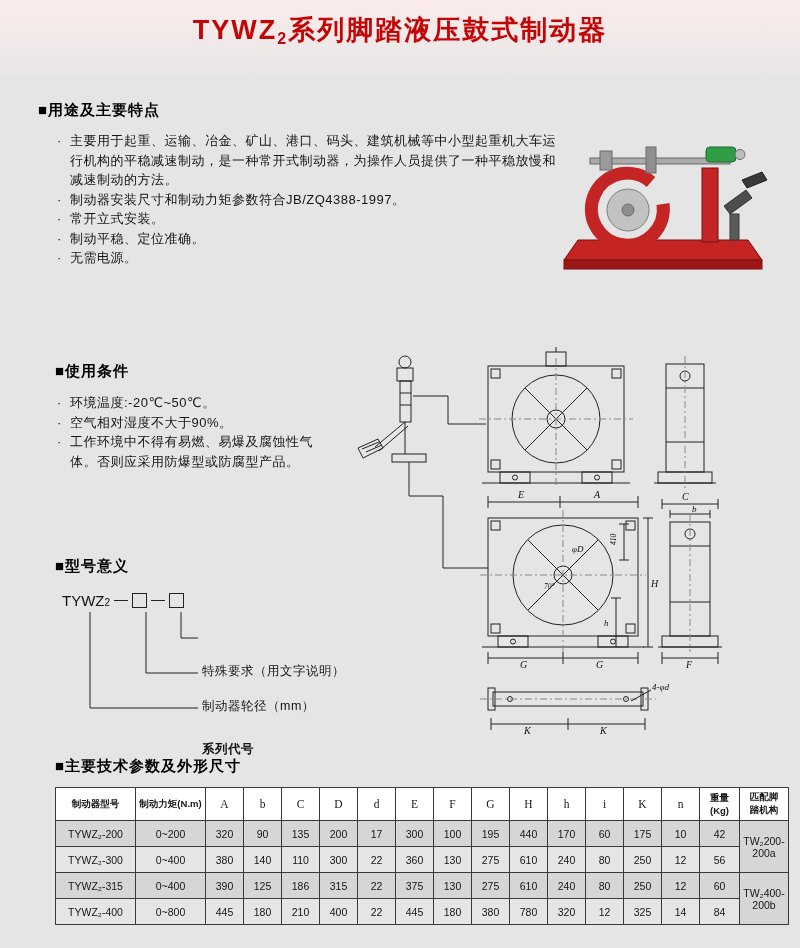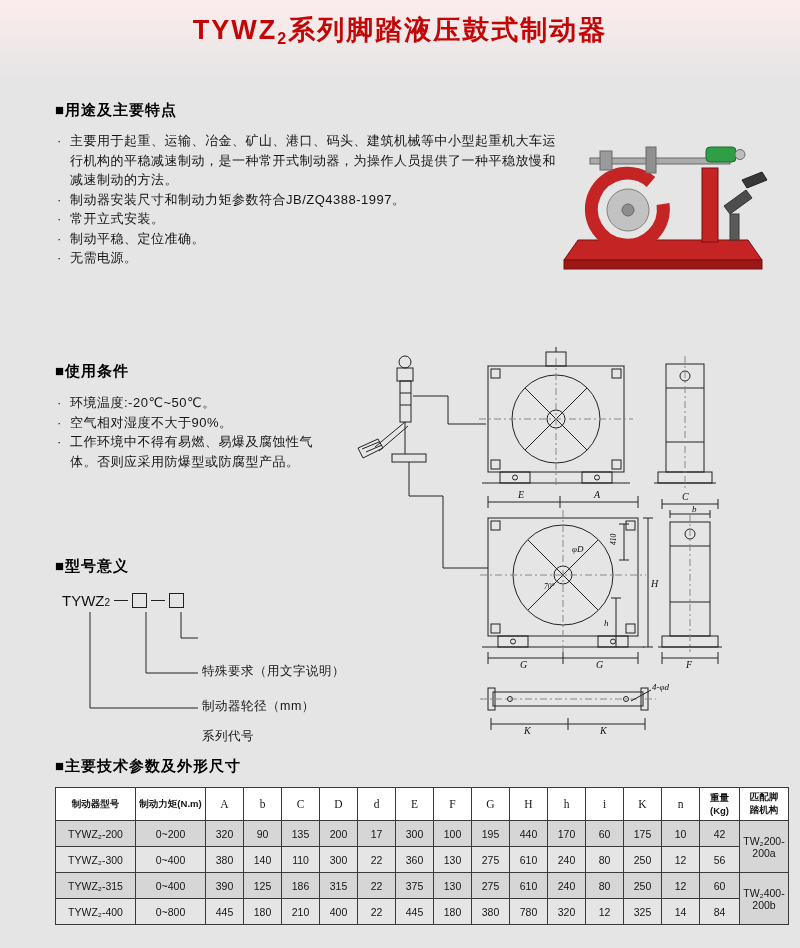--- a/index.html
+++ b/index.html
@@ -5,21 +5,21 @@
   html,body{margin:0;padding:0;}
   body{width:800px;height:948px;background:#fff;color:#151515;
        font-family:"Liberation Sans","DejaVu Sans",sans-serif;}
   .page{position:relative;width:800px;height:948px;background:#e5e5e5;overflow:hidden;}
   .top-tint{position:absolute;top:0;left:0;right:0;height:100px;
             background:linear-gradient(180deg,#fbecec 0%,rgba(255,255,255,0) 85%);}
   .title{position:absolute;top:12px;left:0;width:100%;text-align:center;
          font-weight:bold;color:#c30505;font-size:27px;letter-spacing:2px;}
   .title .t-sub{font-size:16px;vertical-align:-5px;}
   .heading{position:absolute;font-size:15px;font-weight:bold;letter-spacing:1px;color:#000;}
-  #h-features{top:101px;left:55px;}
+  #h-features{top:101px;left:38px;}
   #h-conditions{top:362px;left:55px;}
   #h-model{top:557px;left:55px;}
   #h-specs{top:757px;left:55px;}
   .bullets{position:absolute;list-style:none;margin:0;padding:0;font-size:13px;
            line-height:1.5;letter-spacing:.5px;}
   #features-list{top:131px;left:57px;width:505px;}
   #conditions-list{top:393px;left:57px;width:278px;}
   .bullets li{display:flex;}
   .bullets .mk{width:13px;flex:0 0 13px;}
   .photo{position:absolute;top:118px;left:556px;}
@@ -30,21 +30,21 @@
                  font-size:10px;fill:#111;stroke:none;}
   .drawings text.sm{font-size:7.5px;}
   .drawings text.md{font-size:9px;}
   .model-diagram{position:absolute;top:592px;left:62px;width:345px;height:135px;}
   .model-formula{position:absolute;top:0;left:0;display:flex;align-items:center;
                  font-size:15px;color:#111;}
   .model-formula .mf-sub{font-size:10px;align-self:flex-end;padding-bottom:1px;}
   .mf-dash{width:14px;height:0;border-top:1.5px solid #222;margin:0 4px;}
   .mf-box{width:13px;height:13px;border:1.5px solid #222;}
   .model-label{position:absolute;left:140px;font-size:12.5px;letter-spacing:.5px;margin-top:33px;}
-  #ml-0{top:38px;} #ml-1{top:73px;} #ml-2{top:103px;}
+  #ml-0{top:38px;} #ml-1{top:73px;} #ml-2{top:116px;font-weight:bold;}
   .model-lines{position:absolute;top:0;left:0;}
   .model-lines line,.model-lines polyline{stroke:#222;stroke-width:1;fill:none;}
   .unit{position:absolute;top:771px;left:556px;width:230px;text-align:right;font-size:11px;}
   table.spec{position:absolute;top:787px;left:55px;width:733px;border-collapse:collapse;
              table-layout:fixed;}
   table.spec th,table.spec td{border:1px solid #3a3a3a;text-align:center;
              vertical-align:middle;padding:1px 0;overflow:hidden;}
   table.spec th{height:30px;white-space:pre-line;background:#fff;}
   th.th-cjk{font-size:9.5px;font-weight:bold;}
   th.th-dim{font-size:11.5px;font-weight:normal;

